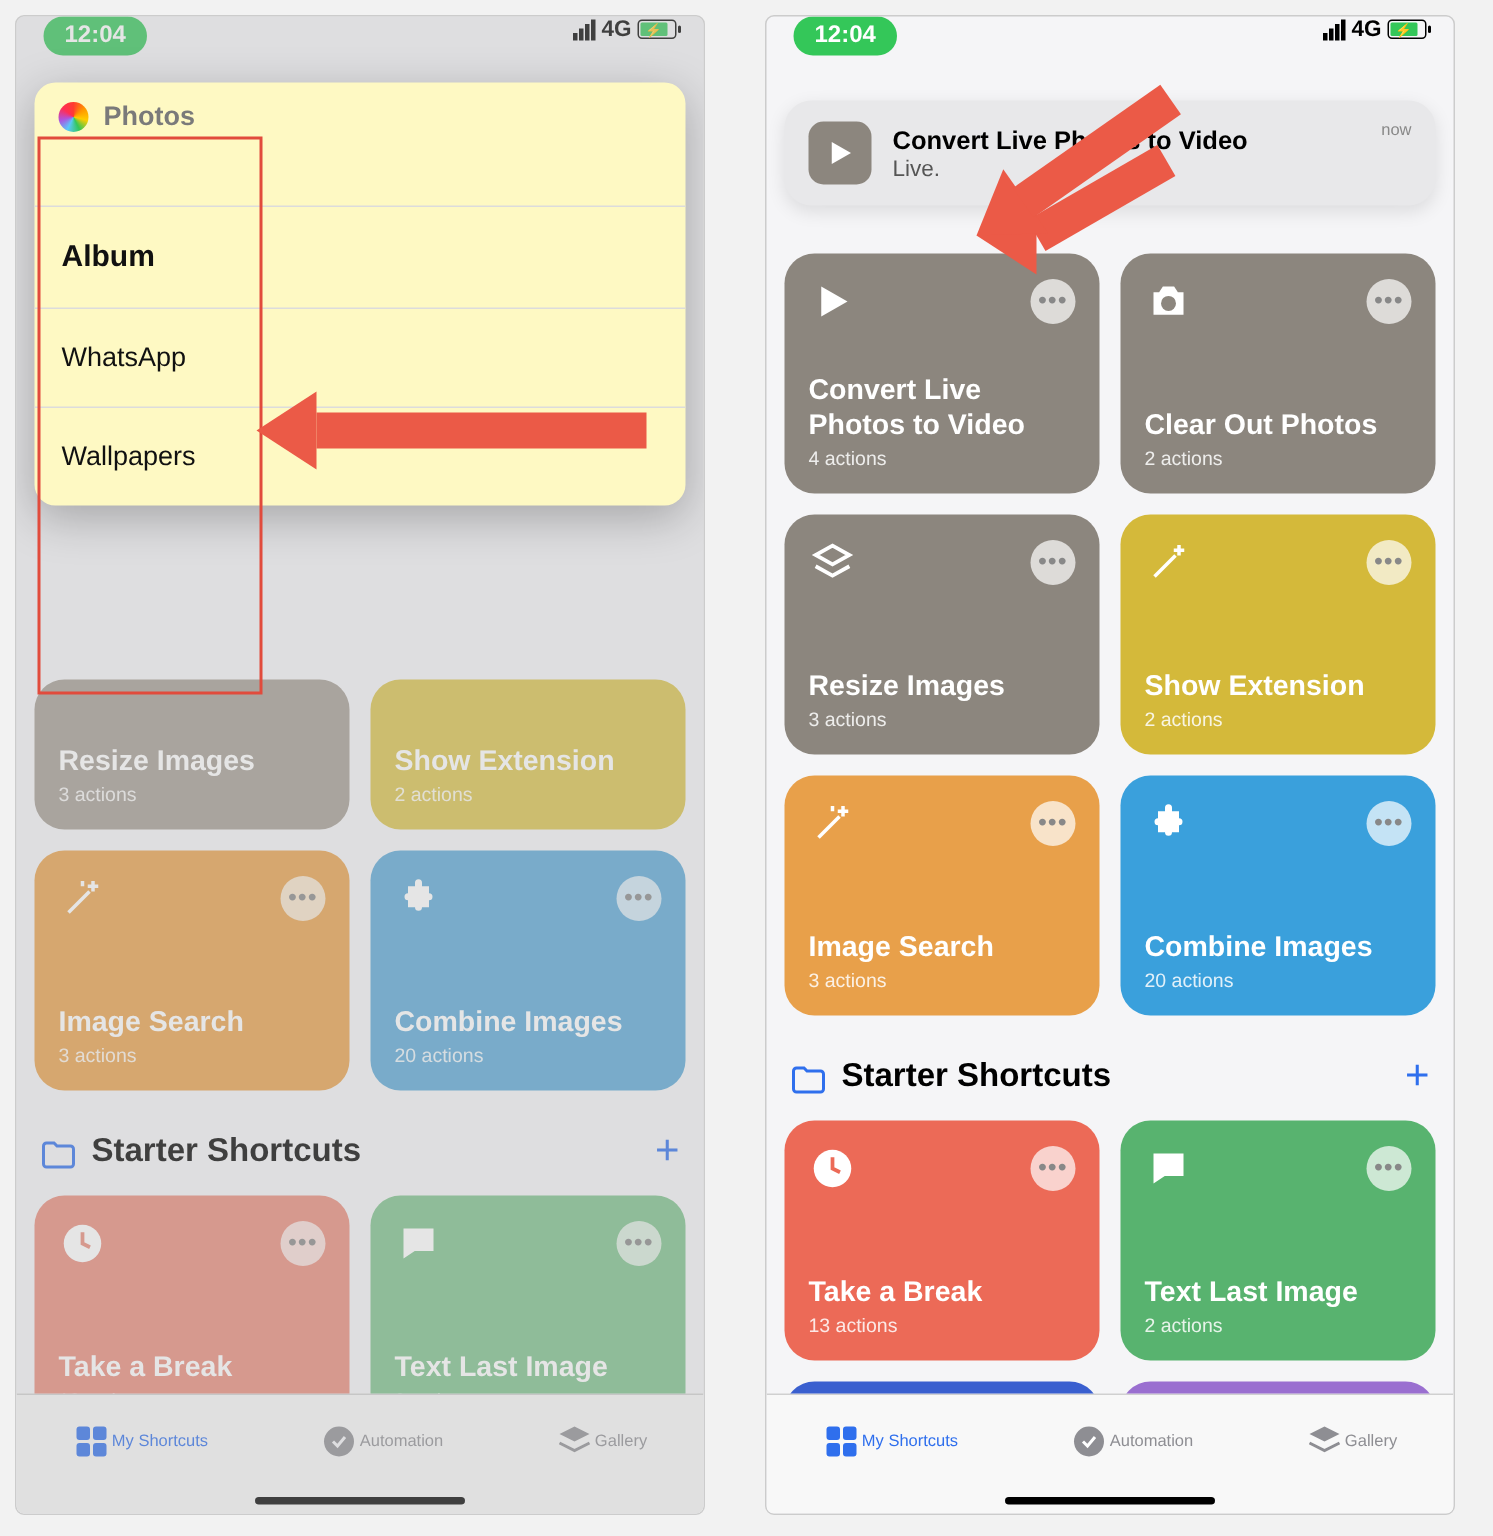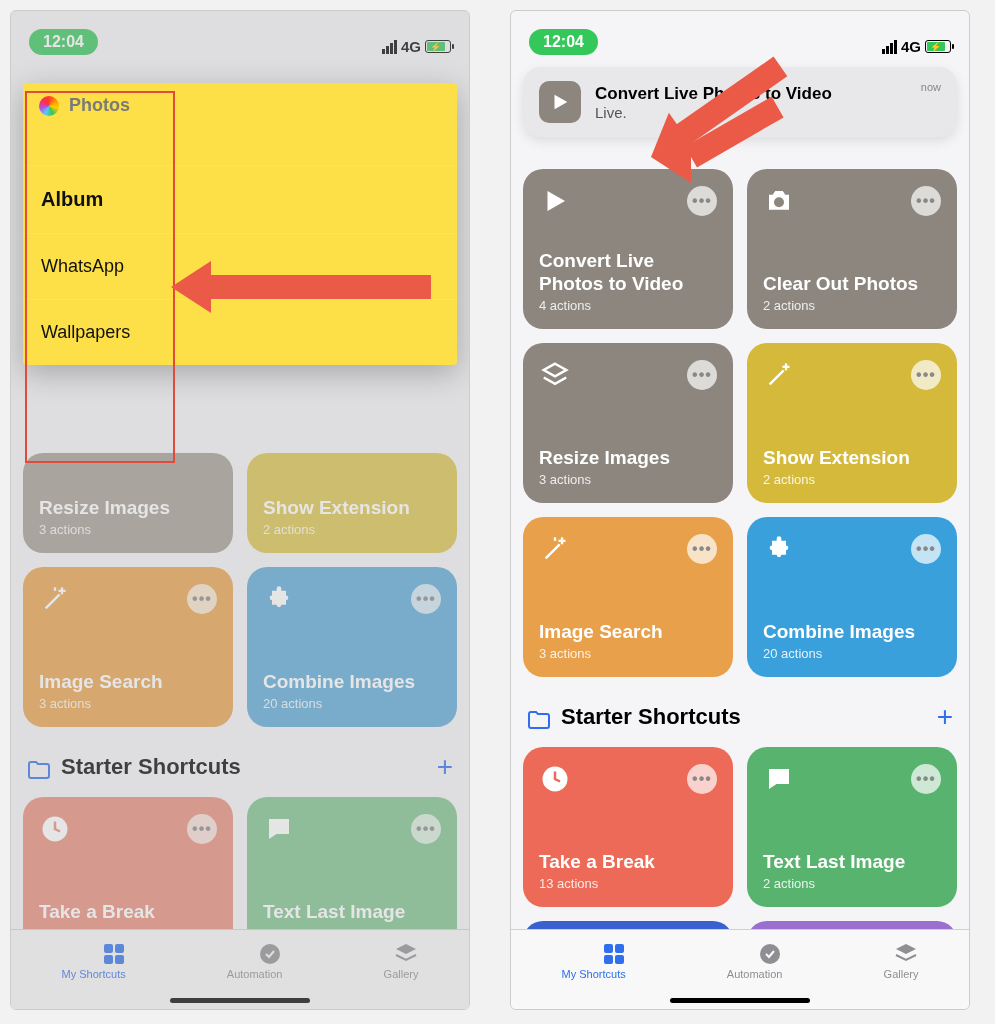--- a/index.html
+++ b/index.html
@@ -18,21 +18,21 @@
     border-radius: 6px;
     position: relative;
     overflow: hidden;
     display: flex;
     flex-direction: column;
   }
   
   .status-bar {
     height: 44px;
     display: flex;
-    align-items: flex-end;
+    align-items: flex-start;
     justify-content: space-between;
     padding: 0 18px;
   }
   .time-pill {
     background: #34c759;
     color: #fff;
     font-weight: 600;
     font-size: 16px;
     padding: 4px 14px;
     border-radius: 16px;
@@ -93,36 +93,36 @@
   .section-title { font-size:22px; font-weight:700; color:#000; }
   .plus { color:#2f6fed; font-size:28px; font-weight:300; }
   
   .tab-bar {
     height: 80px;
     border-top: 1px solid #d0d0d0;
     background: rgba(248,248,248,0.95);
     display:flex; justify-content:space-around; align-items:center;
     padding-bottom: 18px;
   }
-  .tab-item { display:flex; flex-direction:column; align-items:flex-end; gap:2px; font-size:11px; color:#8e8e93; }
+  .tab-item { display:flex; flex-direction:row; align-items:center; gap:2px; font-size:11px; color:#8e8e93; }
   .tab-item.active { color:#2f6fed; }
   .tab-icon { font-size:22px; }
   .home-indicator {
     position:absolute; bottom:6px; left:50%; transform:translateX(-50%);
     width:140px; height:5px; background:#000; border-radius:3px;
   }
   
   .dim-overlay {
     position:absolute; inset:0; background:rgba(180,180,180,0.35);
     pointer-events:none;
   }
   
   .dropdown-panel {
-    position:absolute; top:72px; left:12px; right:12px;
-    background:#fde047; border-radius:4px;
+    position:absolute; top:44px; left:12px; right:12px;
+    background:#fef9c3; border-radius:14px;
     box-shadow: 0 8px 30px rgba(0,0,0,0.25);
     overflow:hidden;
   }
   .dropdown-header {
     display:flex; align-items:center; gap:10px;
     padding: 12px 16px 8px 16px; color:#7a7a7a; font-weight:600; font-size:18px;
   }
   .photos-flower {
     width:20px; height:20px; border-radius:50%;
     background: conic-gradient(#ff3b30,#ff9500,#ffcc00,#34c759,#5ac8fa,#af52de,#ff2d55,#ff3b30);

